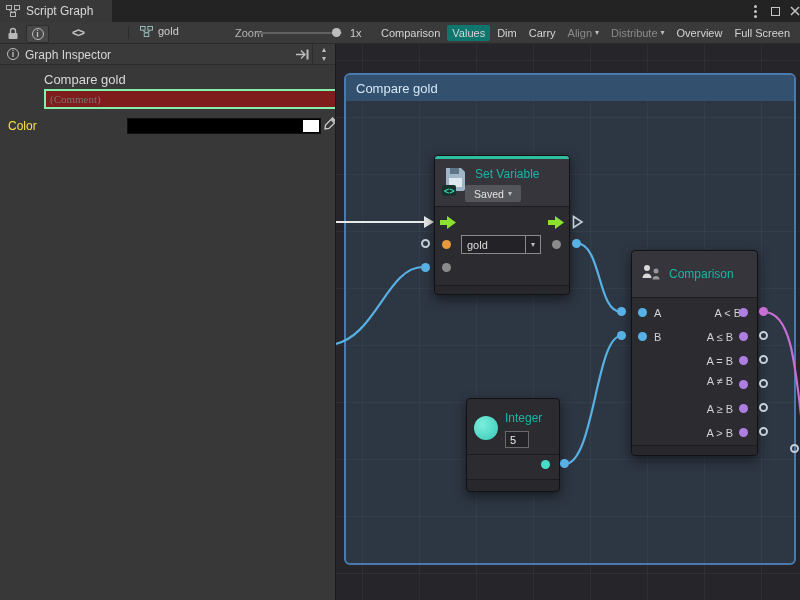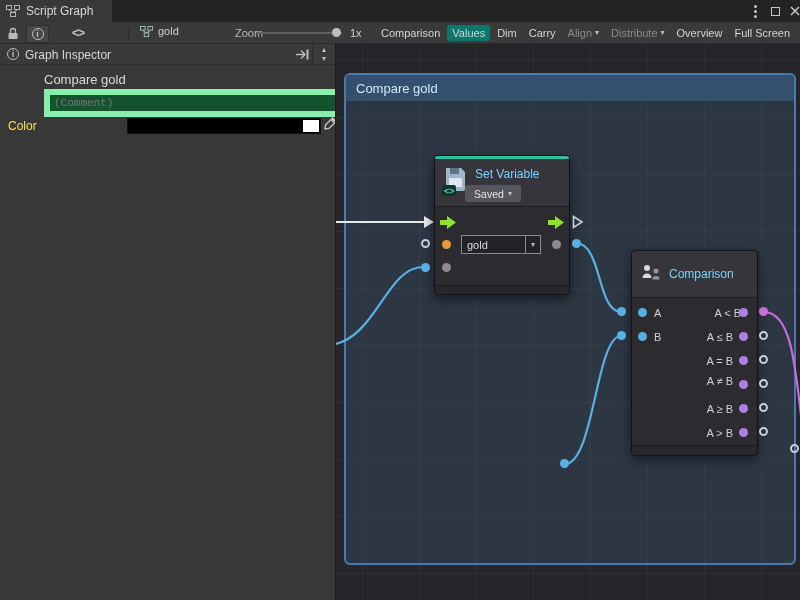--- a/index.html
+++ b/index.html
@@ -19,34 +19,34 @@
   .tb-ibox{position:absolute;background:#474747;border:1px solid #2d2d2d;border-radius:2px;display:flex;align-items:center;justify-content:center}
   .btnrow{position:absolute;left:376px;top:2px;height:18px;display:flex;gap:2px;align-items:center}
   .btn{padding:2px 5px;font-size:11px;color:#d4d4d4;border-radius:2px;white-space:nowrap;display:flex;align-items:center;gap:3px}
   .btn.active{background:#0f766e}
   .btn.disabled{color:#8b8b8b}
   .chev{font-size:8px;line-height:8px;color:#bdbdbd}
   
   #sidebar{position:absolute;left:0;top:44px;width:335px;height:556px;background:#383838}
   #insp-head{position:absolute;left:0;top:0;width:335px;height:21px;background:#3a3a3a;border-bottom:1px solid #2c2c2c;box-sizing:border-box}
   .circle-i{width:12px;height:12px;border-radius:50%;border:1px solid #bdbdbd;color:#bdbdbd;font-size:9px;font-weight:bold;display:flex;align-items:center;justify-content:center;box-sizing:border-box}
-  #comment{position:absolute;left:44px;top:45px;width:282px;height:16px;background:#14532d;border:6px solid #86efac;color:#9a9a9a;font-size:11px;padding:0 4px;font-family:Liberation Mono, monospace}
+  #comment{position:absolute;left:44px;top:45px;width:282px;height:16px;background:#7f1d1d;border:2px solid #86efac;color:#9a9a9a;font-size:11px;padding:0 4px;font-family:Liberation Serif, serif}
   #colorswatch{position:absolute;left:127px;top:74px;width:192px;height:14px;background:#000;border:1px solid #111}
   
   #graph{position:absolute;left:335px;top:44px;width:465px;height:556px;background-color:#26262a;border-left:1px solid #1b1b1b;box-sizing:border-box;overflow:hidden;
     background-image:linear-gradient(rgba(255,255,255,0.045) 1px,transparent 1px),linear-gradient(90deg,rgba(255,255,255,0.045) 1px,transparent 1px);
     background-size:57px 57px;background-position:26px 16px;}
   #group{position:absolute;left:8px;top:29px;width:452px;height:492px;background:var(--group-fill);border:2px solid var(--group-border);border-radius:6px;box-sizing:border-box;z-index:1}
   #group-head{position:absolute;left:0;top:0;right:0;height:26px;background:var(--group-header);border-radius:4px 4px 0 0;display:flex;align-items:center;padding-left:10px;font-size:13px;color:#d6e7f6}
   #wires{position:absolute;left:0;top:0;z-index:2}
   .wire{fill:none;stroke-width:2.2px;stroke-linecap:round}
   .node{position:absolute;background:#2b2b30;border:1px solid #121214;border-radius:4px;box-shadow:0 4px 12px rgba(0,0,0,.5);z-index:3}
   .nhead{position:absolute;left:0;right:0;background:#35353b;border-bottom:1px solid #1d1d20}
   .nfoot{position:absolute;left:0;right:0;background:#27272c;border-top:1px solid #1d1d20;border-radius:0 0 4px 4px}
-  .ntitle{position:absolute;font-size:12px;color:#7dd3fc;white-space:nowrap}
+  .ntitle{position:absolute;font-size:12px;color:#14b8a6;white-space:nowrap}
   .dot{position:absolute;width:9px;height:9px;border-radius:50%;z-index:4}
   .ring{position:absolute;width:9px;height:9px;border-radius:50%;border:2px solid #c2cfd9;box-sizing:border-box;z-index:4}
   .dot.blue{background:var(--wire-blue)}
   .dot.orange{background:var(--port-orange)}
   .dot.gray{background:#8b8b8b}
   .dot.purple{background:var(--port-purple)}
   .dot.pink{background:var(--wire-pink)}
   .dot.cyan{background:var(--port-cyan)}
   .flow path{fill:var(--flow-green)}
   .ddown{position:absolute;background:#232327;border:1px solid #8a8a8a;display:flex;align-items:center;box-sizing:border-box}
@@ -236,20 +236,28 @@
     <div class="dot purple" style="left:107px;top:105px"></div>
     <span class="rowlabel" style="right:24px;top:118px">A ≠ B</span>
     <div class="dot purple" style="left:107px;top:129px"></div>
     <span class="rowlabel" style="right:24px;top:146px">A ≥ B</span>
     <div class="dot purple" style="left:107px;top:153px"></div>
     <span class="rowlabel" style="right:24px;top:170px">A &gt; B</span>
     <div class="dot purple" style="left:107px;top:177px"></div>
     <div class="nfoot" style="top:194px;height:9px"></div>
   </div>
 
+  <div class="node" style="left:130px;top:354px;width:92px;height:92px">
+    <div class="abs" style="left:7px;top:17px;width:24px;height:24px;border-radius:50%;background:radial-gradient(circle at 35% 35%, #7ceede, #35c9b4)"></div>
+    <span class="ntitle" style="left:38px;top:12px">Integer</span>
+    <input class="abs" style="left: 38px; top: 32px; width: 18px; height: 15px; background: rgb(36, 36, 40); border: 1px solid rgb(106, 106, 106); color: rgb(234, 234, 234); font-size: 11px; padding: 0px 0px 0px 4px; font-family: &quot;Liberation Sans&quot;, sans-serif;" value="5">
+    <div class="abs" style="left:0;top:55px;width:100%;height:1px;background:#1d1d20"></div>
+    <div class="dot cyan" style="left:74px;top:61px"></div>
+    <div class="nfoot" style="top:80px;height:11px"></div>
+  </div>
 
   <div class="ring" style="left:85px;top:195px"></div>
   <div class="dot blue" style="left:85px;top:219px"></div>
   <svg class="abs" style="left:236px;top:171px;z-index:4" width="12" height="14" viewBox="0 0 12 14">
     <path d="M1.5 1.5 L10 7 L1.5 12.5 Z" fill="none" stroke="#c2cfd9" stroke-width="1.6"></path>
   </svg>
   <div class="dot blue" style="left:236px;top:195px"></div>
   <div class="dot blue" style="left:281px;top:263px"></div>
   <div class="dot blue" style="left:281px;top:287px"></div>
   <div class="dot blue" style="left:224px;top:415px"></div>

